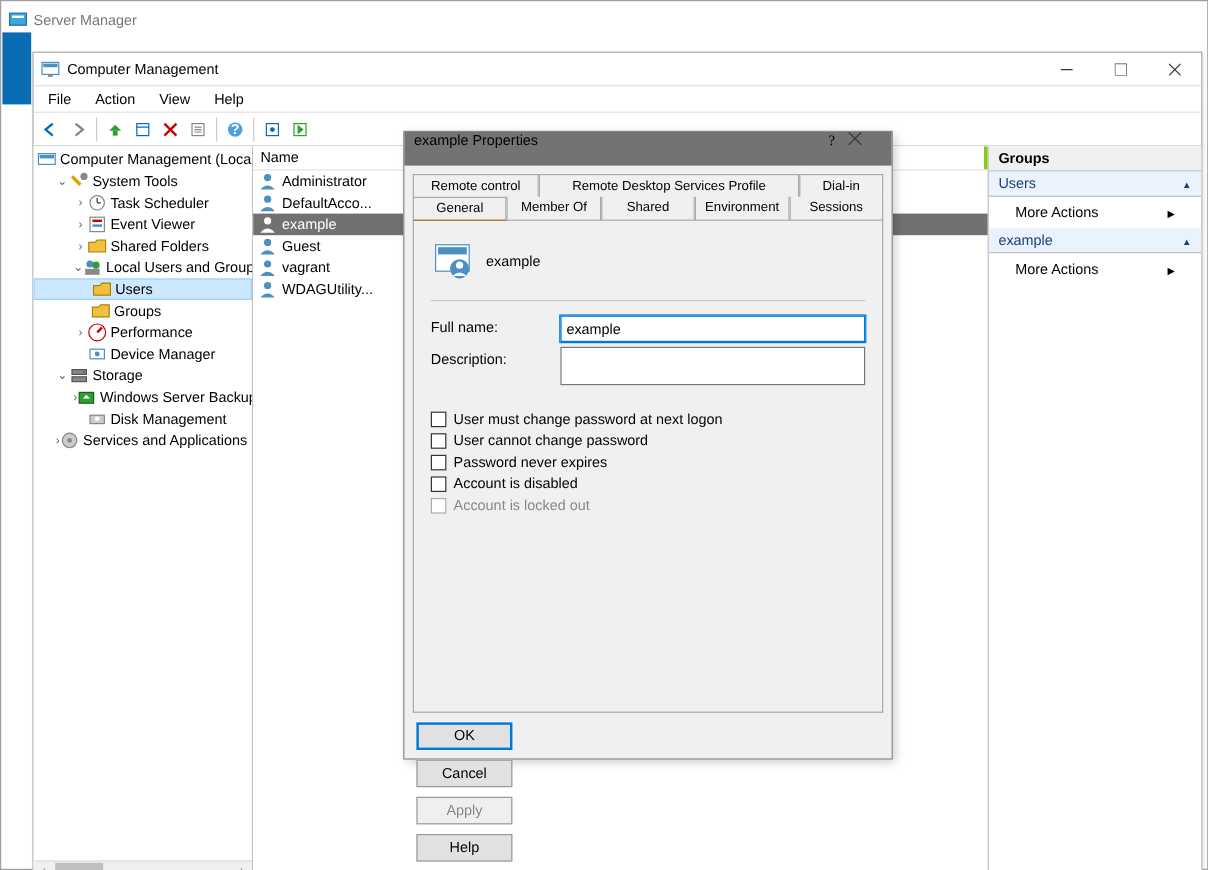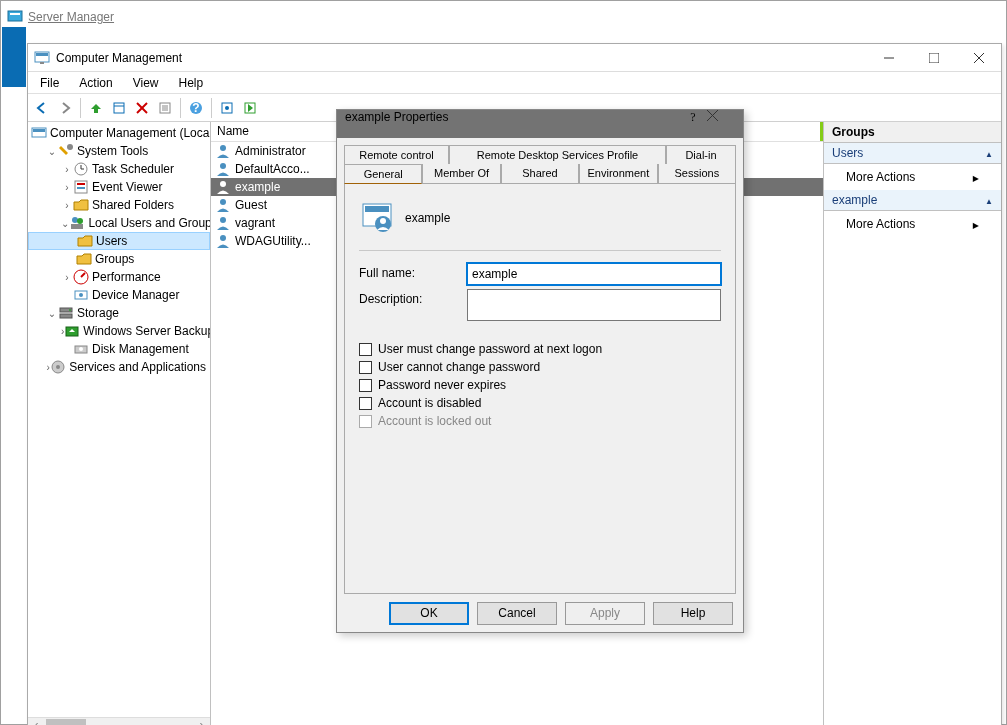--- a/index.html
+++ b/index.html
@@ -1,19 +1,19 @@
 <!DOCTYPE html>
 <html><head>
 <meta charset="utf-8">
 <style>
 * { box-sizing: border-box; font-family: "Segoe UI", Tahoma, sans-serif; font-size: 12px; }
 html, body { margin: 0; padding: 0; width: 1007px; height: 725px; background: #dcdcdc; overflow: hidden; }
 
 .outer-window { position: absolute; top:0; left:0; width:1007px; height: 725px; background:#fff; border:1px solid #a0a0a0;}
-.outer-title { height:25px; display:flex; align-items:center; padding:16px 6px; color:#777; font-size:12px;text-decoration:underline;}
+.outer-title { height:25px; display:flex; align-items:center; padding:16px 6px; color:#777; font-size:12px;}
 .outer-title .sm-icon { width:16px; height:16px; margin-right:5px; display:inline-block;}
 
 .mmc-window { position:absolute; top:42px; left:26px; width:975px; height:694px; background:#fff; border:1px solid #aaa; box-shadow: 2px 2px 4px rgba(0,0,0,0.1);}
 .title-bar { height:28px; display:flex; align-items:center; border-bottom:1px solid #ddd;}
 .title-bar .ticon { width:16px; height:16px; margin:0 6px;}
 .title-text { flex:1; font-size:12px; color:#000;}
 .win-btns { display:flex; height:100%;}
 .win-btn { width:45px; display:flex; align-items:center; justify-content:center; color:#555;}
 
 .menu-bar { height:22px; display:flex; align-items:center; padding:0 2px; border-bottom:1px solid #e0e0e0;}
@@ -63,21 +63,21 @@
 .field-row { display:flex; align-items:flex-start; margin:4px 0;}
 .field-label { width:108px; padding-top:3px;}
 .field-input { flex:1;}
 .field-input input, .field-input textarea { width:100%; border:1px solid #777; padding:3px 4px; font-family:inherit; font-size:12px; background:#fff;}
 .field-input input.focused { border:1px solid #0078d7; outline:1px solid #0078d7;}
 .field-input textarea { height:32px; resize:none;}
 .chk-row { display:flex; align-items:center; gap:6px; margin:4px 0;}
 .chk-row.disabled { color:#888;}
 .chk { width:13px; height:13px; border:1px solid #333; background:#fff;}
 .chk-row.disabled .chk { border-color:#aaa;}
-.dlg-buttons { display:flex; justify-content:flex-end; gap:8px; padding:8px 10px;}
+.dlg-buttons { display:flex; justify-content:space-between; gap:8px; padding:8px 10px;flex-direction:column;}
 .dlg-btn { width:80px; height:23px; text-align:center; line-height:21px; border:1px solid #999; background:#e1e1e1;}
 .dlg-btn.primary { border:2px solid #0078d7; background:#e1e1e1; line-height:19px;}
 .dlg-btn.disabled { color:#888; background:#efefef;}
 
 .arrow-up::before{content:"▲"; font-size:8px;}
 .arrow-right::before{content:"▶"; font-size:8px; color:#000;}
 
 svg { display:block;}
 </style>
 </head>

